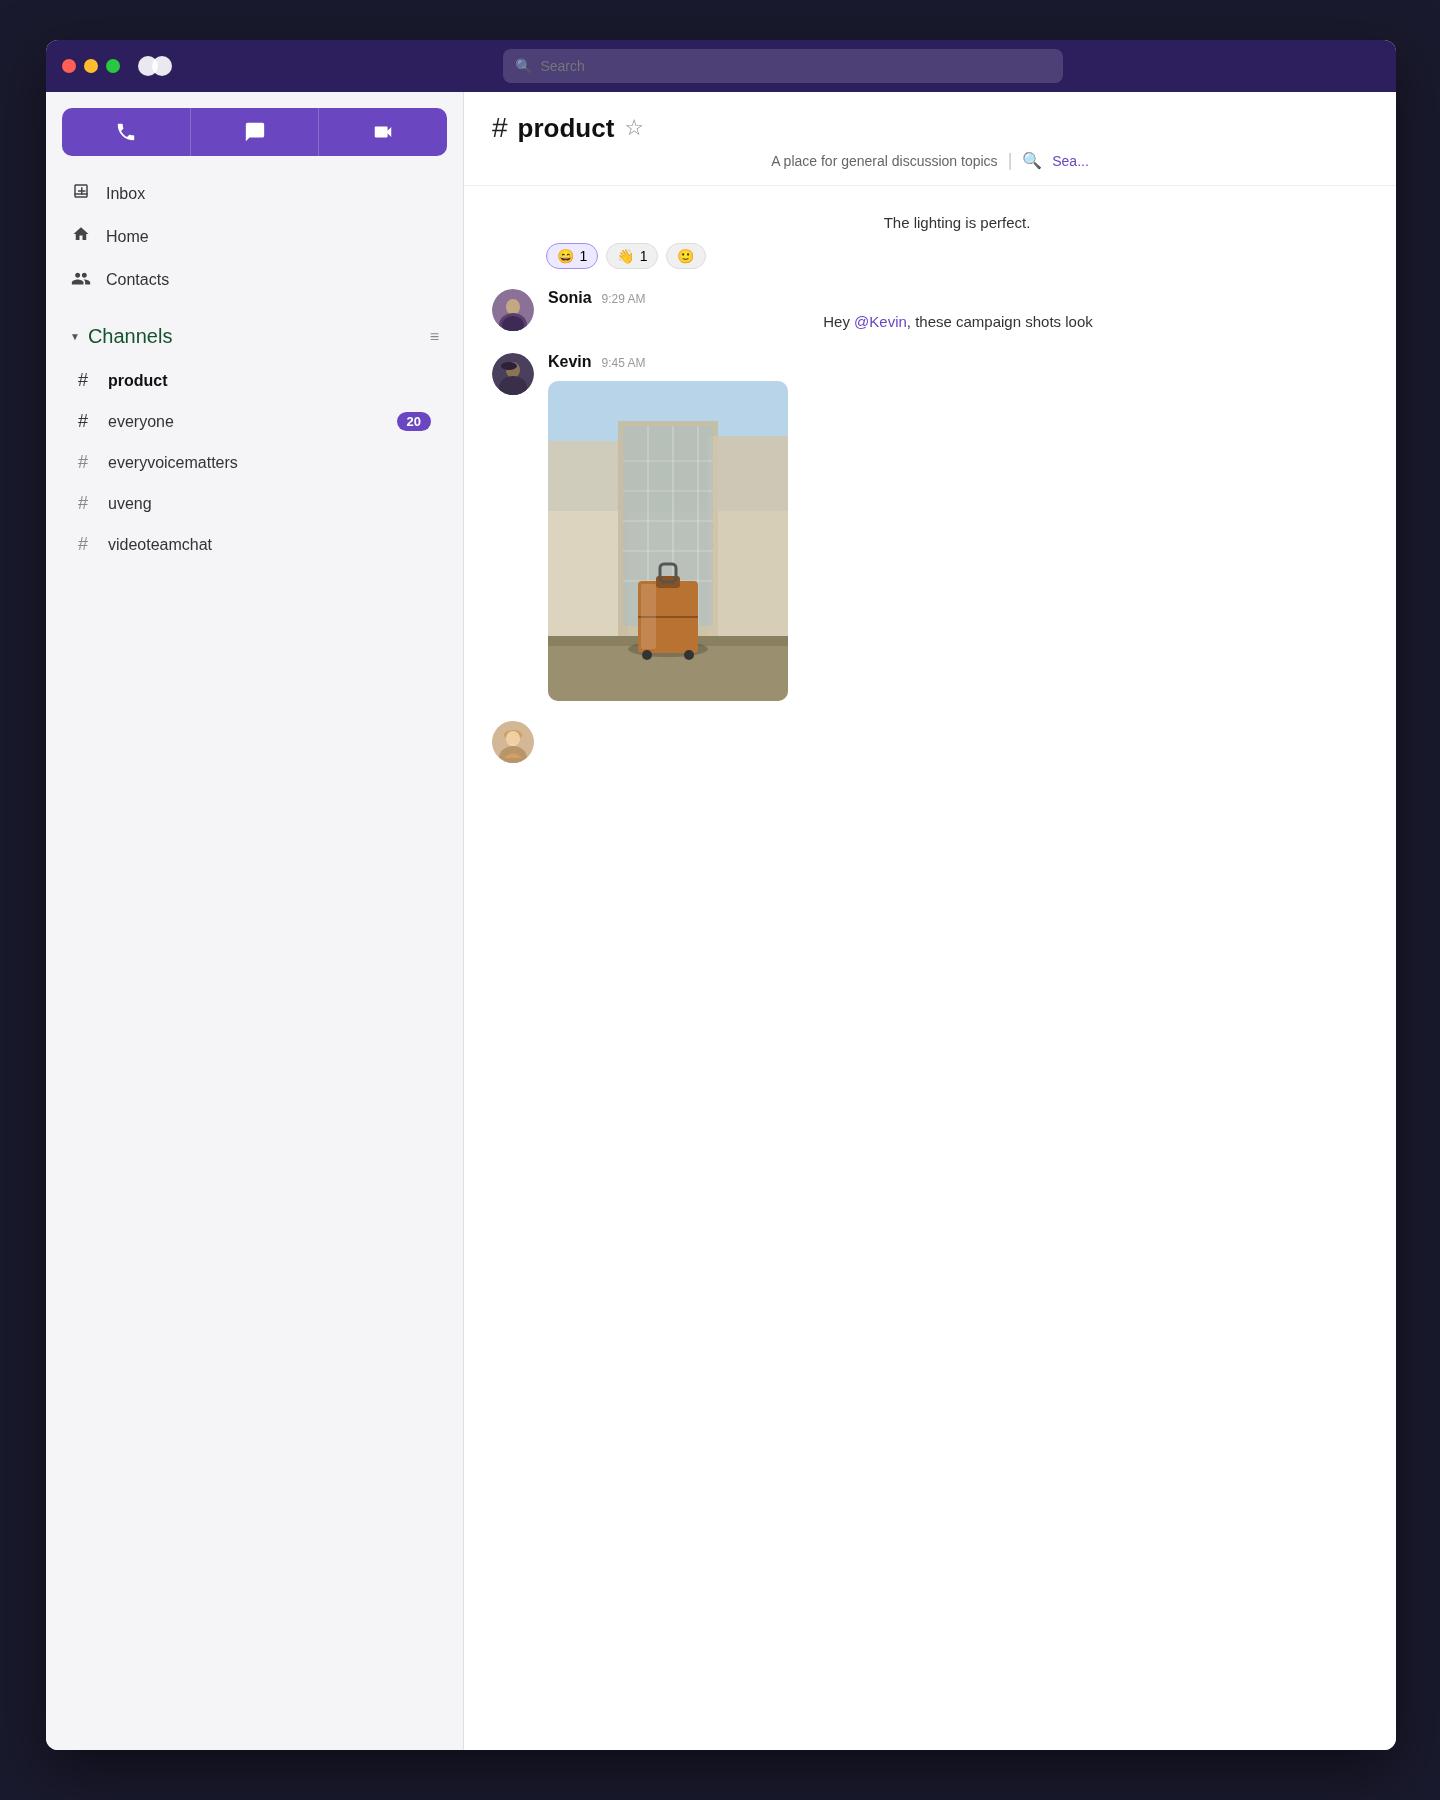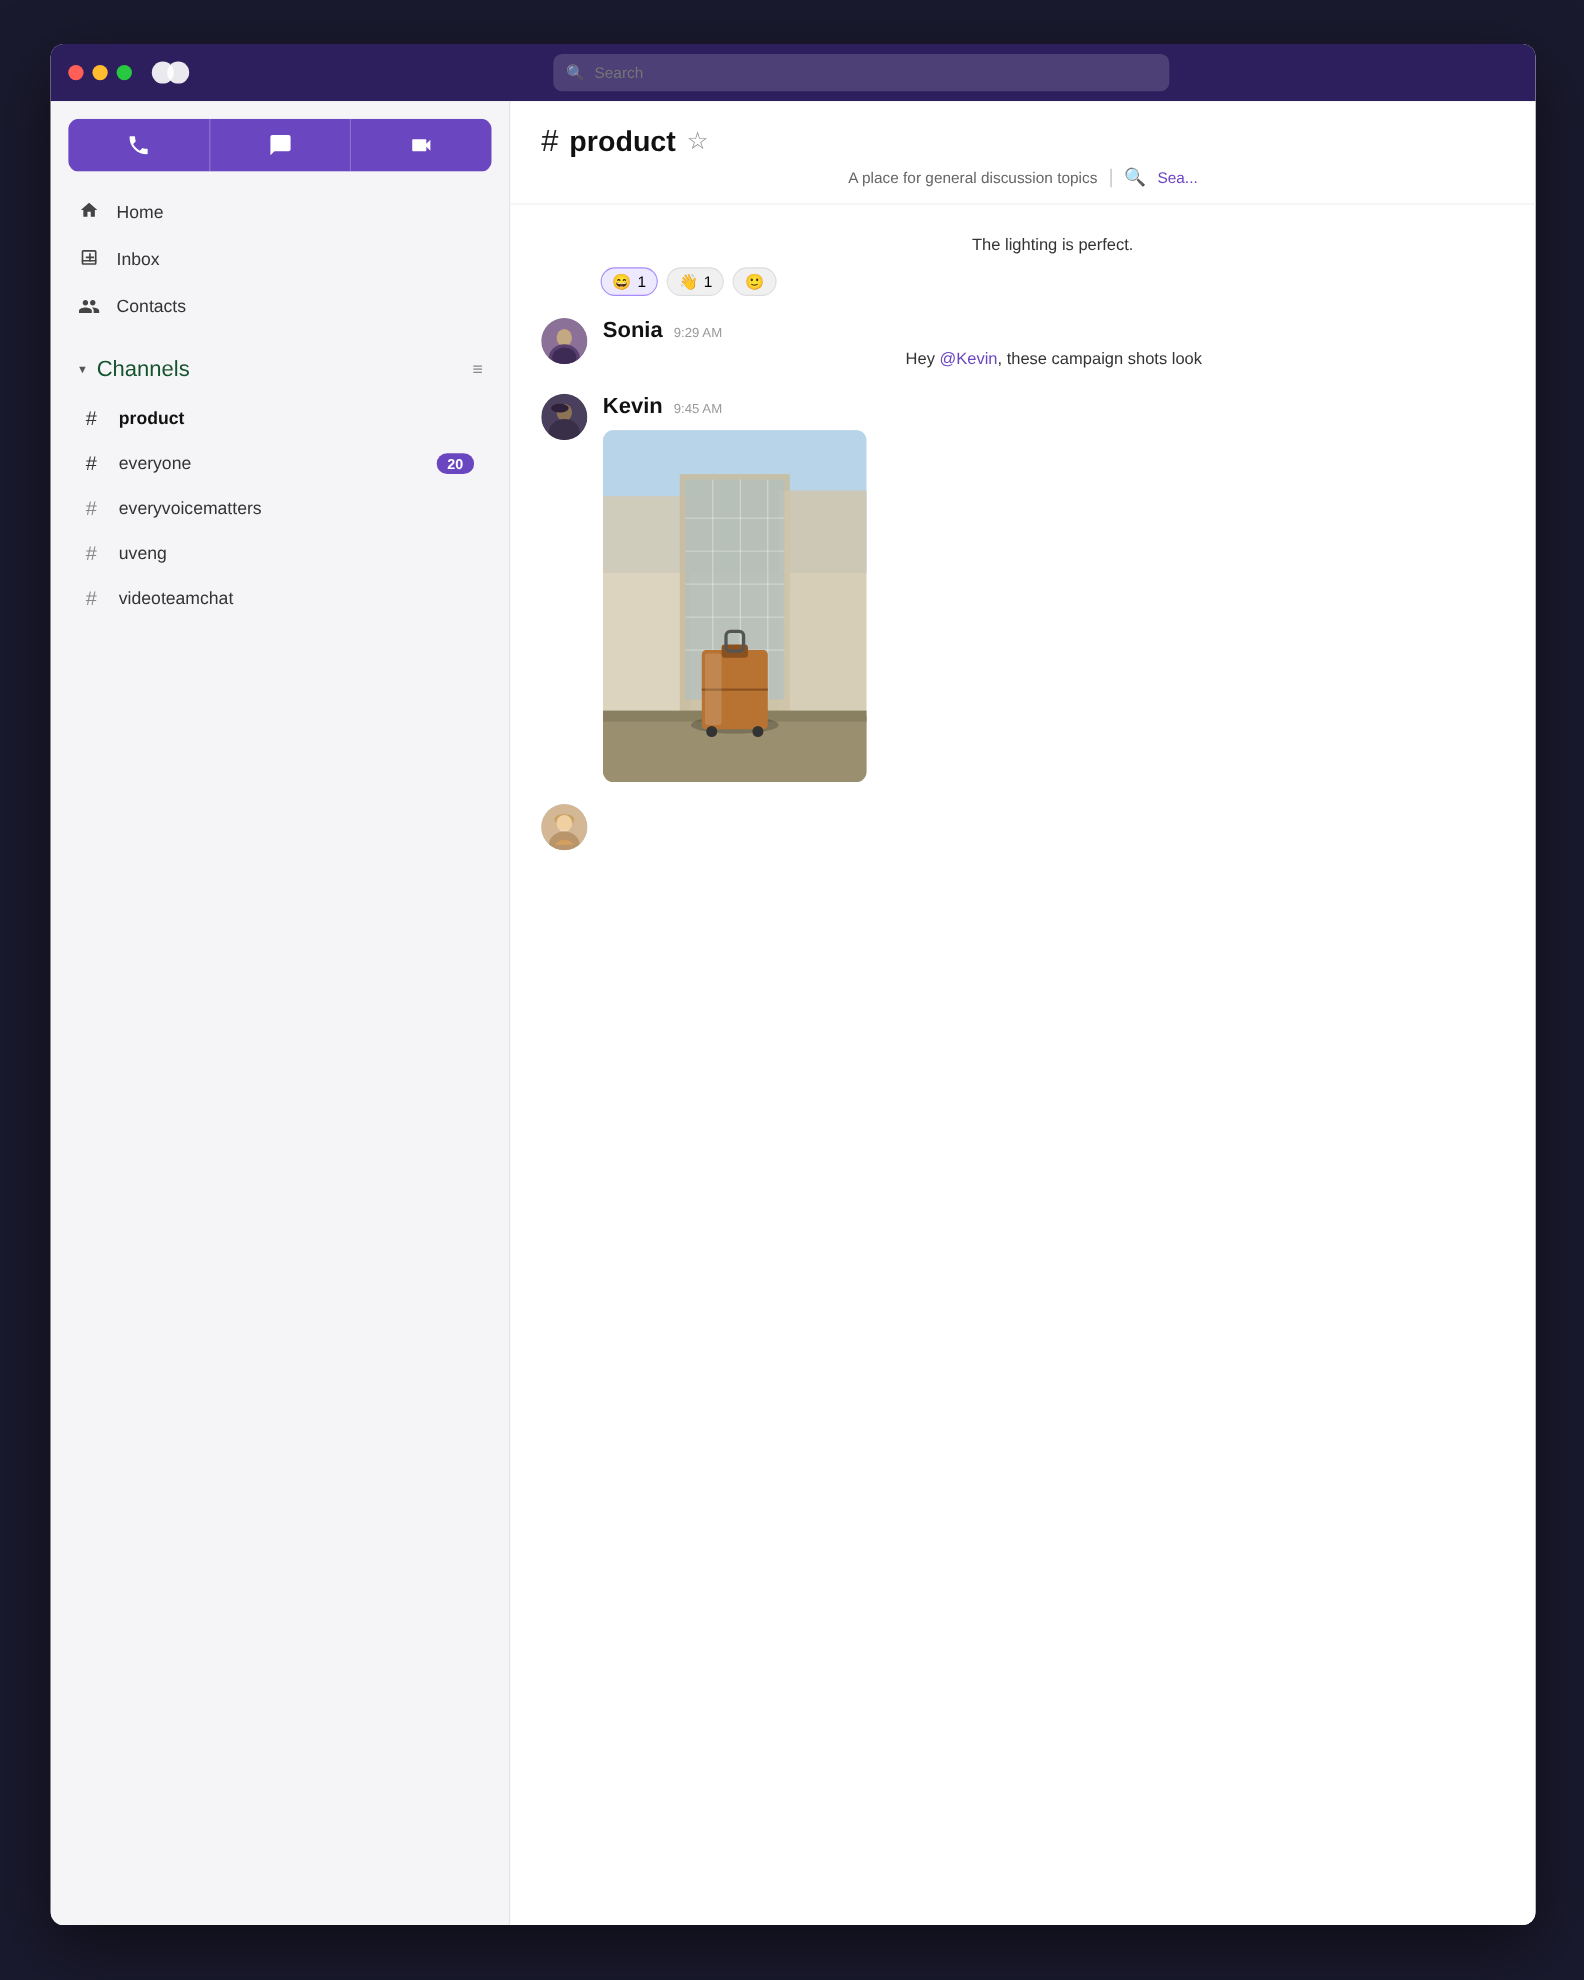--- a/index.html
+++ b/index.html
@@ -319,21 +319,21 @@
 
     .message-content { flex: 1; }
     .message-header {
       display: flex;
       align-items: baseline;
       gap: 10px;
       margin-bottom: 4px;
     }
     .message-sender {
       font-weight: 700;
-      font-size: 20px;
+      font-size: 16px;
       color: #111;
     }
     .message-time {
       font-size: 12px;
       color: #999;
     }
     .message-text {
       font-size: 15px;
       color: #333;
       line-height: 1.5;
@@ -442,33 +442,33 @@
           <svg width="22" height="22" viewBox="0 0 24 24" fill="white">
             <path d="M17 10.5V7c0-.55-.45-1-1-1H4c-.55 0-1 .45-1 1v10c0 .55.45 1 1 1h12c.55 0 1-.45 1-1v-3.5l4 4v-11l-4 4z"></path>
           </svg>
         </button>
       </div>
 
       <div class="sidebar-nav">
         <div class="nav-item">
           <span class="nav-icon">
             <svg width="18" height="18" viewBox="0 0 24 24" fill="#444">
-              <path d="M10 20v-6h4v6h5v-8h3L12 3 2 12h3v8z"></path>
-            </svg>
-          </span>
-          <span>Home</span>
-        </div>
-        <div class="nav-item">
-          <span class="nav-icon">
-            <svg width="18" height="18" viewBox="0 0 24 24" fill="#444">
               <path d="M19 3H5c-1.1 0-2 .9-2 2v14c0 1.1.9 2 2 2h14c1.1 0 2-.9 2-2V5c0-1.1-.9-2-2-2zm0 16H5V5h14v14zm-7-2h2v-4h4v-2h-4V7h-2v4H8v2h4z"></path>
               <rect x="3" y="15" width="18" height="2" fill="#444" rx="1"></rect>
             </svg>
           </span>
           <span>Inbox</span>
+        </div>
+        <div class="nav-item">
+          <span class="nav-icon">
+            <svg width="18" height="18" viewBox="0 0 24 24" fill="#444">
+              <path d="M10 20v-6h4v6h5v-8h3L12 3 2 12h3v8z"></path>
+            </svg>
+          </span>
+          <span>Home</span>
         </div>
         <div class="nav-item">
           <span class="nav-icon">
             <svg width="20" height="18" viewBox="0 0 24 20" fill="#444">
               <path d="M16 11c1.66 0 2.99-1.34 2.99-3S17.66 5 16 5c-1.66 0-3 1.34-3 3s1.34 3 3 3zm-8 0c1.66 0 2.99-1.34 2.99-3S9.66 5 8 5C6.34 5 5 6.34 5 8s1.34 3 3 3zm0 2c-2.33 0-7 1.17-7 3.5V19h14v-2.5c0-2.33-4.67-3.5-7-3.5zm8 0c-.29 0-.62.02-.97.05 1.16.84 1.97 1.97 1.97 3.45V19h6v-2.5c0-2.33-4.67-3.5-7-3.5z"></path>
             </svg>
           </span>
           <span>Contacts</span>
         </div>
       </div>

